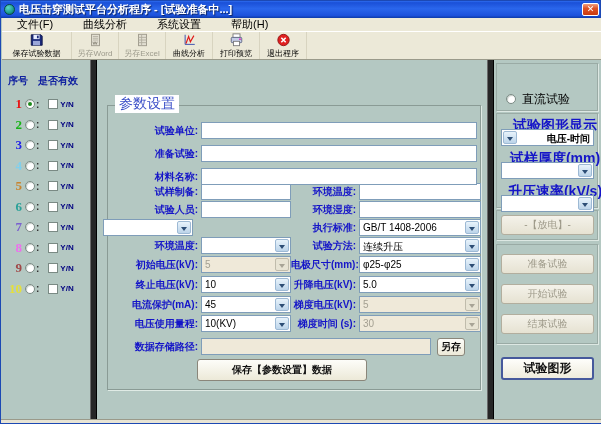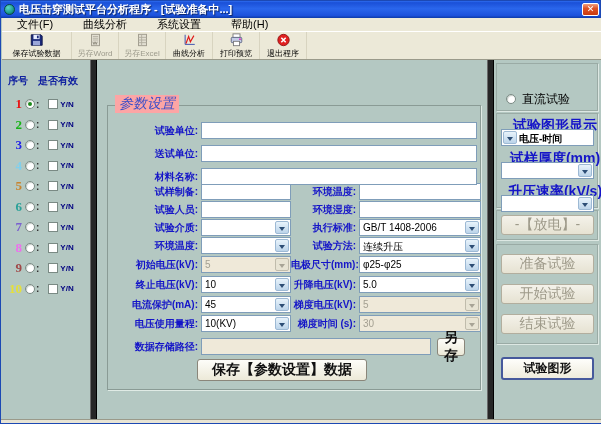--- a/index.html
+++ b/index.html
@@ -52,22 +52,22 @@
   .radio.checked::after { content:""; position:absolute; left:2px; top:2px; width:4px; height:4px;
     border-radius:50%; background:#1d8a1d; }
   .lcolon { font-size:10px; font-weight:bold; color:#333; margin-left:1px; }
   .checkbox { width:10px; height:10px; background:#fff; border:1px solid #7a8a84; margin-left:9px; flex:none; }
   .yn { font-size:8px; font-weight:bold; color:#000080; margin-left:2px; }
 
   
   .center-panel { position:absolute; left:95px; top:0; width:390px; height:100%; }
   .groupbox { position:absolute; left:10px; top:45px; width:374px; height:285px;
     border:1px solid #8a9b95; box-shadow:1px 1px 0 #e0ebe5; }
-  .group-caption { position:absolute; left:18px; top:35px; background:#fca5a5; padding:0 4px;
-    font-size:14px; color:#3c50c8; font-family:"Liberation Serif","DejaVu Serif",serif; font-style:italic; }
+  .group-caption { position:absolute; left:18px; top:35px; background:#ffffff; padding:0 4px;
+    font-size:14px; color:#3c50c8; font-family:"Liberation Serif","DejaVu Serif",serif; }
   .prow { position:absolute; left:6px; width:378px; height:17px; display:flex; align-items:center; }
   .plabel { font-size:10px; font-weight:bold; color:#1515c8; white-space:nowrap; }
   .lab1 { width:98px; text-align:right; padding-right:3px; flex:none; }
   .lab2 { flex:1; text-align:right; padding-right:3px; overflow:hidden; }
   .ptext { height:17px; border:1px solid #7f9db9; background:#fff; font-size:10px; padding:0 3px;
     font-family:inherit; color:#000; }
   .ptext.wide { width:276px; } .ptext.small { width:90px; } .ptext.rightcol { width:122px; flex:none; }
   .combo { position:relative; height:17px; background:#fff; border:1px solid #7f9db9; flex:none; }
   .combo.small { width:90px; } .combo.rightcol { width:122px; }
   .combo-text { position:absolute; left:3px; right:16px; top:2px; font-size:10px; color:#000; white-space:nowrap; overflow:hidden; }
@@ -75,37 +75,37 @@
     background:linear-gradient(180deg,#e8f3fb,#bcd4ea); border:1px solid #9db9d4; }
   .combo-btn::after { content:""; position:absolute; left:3px; top:5px; border-left:3px solid transparent;
     border-right:3px solid transparent; border-top:4px solid #2c4d75; }
   .combo.disabled { background:#efe9d9; }
   .combo.disabled .combo-text { color:#a4a092; }
   .combo.disabled .combo-btn { background:#e8e4d4; border-color:#c0bcac; }
   .combo.disabled .combo-btn::after { border-top-color:#a8a496; }
   .ptext.disabled { background:#efe9d9; color:#a4a092; }
   .btn { display:inline-flex; align-items:center; justify-content:center;
     background:linear-gradient(180deg,#fdfdf9,#ece9d8); border:1px solid #8a867a; border-radius:3px;
-    font-size:14px; color:#111; font-family:inherit; }
+    font-size:10px; color:#111; font-family:inherit; }
   .saveas-btn { width:28px; height:18px; margin-left:6px; font-weight:bold; }
   .saveparams-btn { position:absolute; left:100px; top:299px; width:170px; height:22px; font-weight:bold; }
 
   
   .right-panel { position:absolute; left:492px; top:0; width:107px; height:100%; }
   .rframe { position:absolute; left:2px; width:102px; border:1px solid #9aaba5;
     box-shadow:1px 1px 0 #dde8e3; }
   .rradio { position:absolute; left:12px; height:16px; display:flex; align-items:center; }
   .rradio .radio { margin-left:0; }
   .rradio-label { font-size:12px; color:#000; margin-left:6px; white-space:nowrap;
     font-family:"Liberation Serif","DejaVu Serif",serif; }
   .rlabel { position:absolute; left:0; width:122px; text-align:center; font-size:14px;
     font-weight:bold; color:#1515c8; white-space:nowrap; }
   .rcombo { position:absolute; left:7px; width:93px; }
   .combo.rev .combo-btn { left:1px; right:auto; }
-  .combo.rev .combo-text { left:17px; right:3px; font-weight:bold; }
+  .combo.rev .combo-text { left:17px; right:3px; text-align:right; font-weight:bold; }
   .rbtn { position:absolute; left:7px; width:93px; height:20px; }
   .rbtn.disabled { color:#9e9a8a; background:linear-gradient(180deg,#f4f2ea,#e6e2d2); border-color:#b2ae9e; }
   .graph-btn { height:23px; font-weight:bold; font-size:12px; border:2px solid #46599c;
     background:linear-gradient(180deg,#fefefb,#eeebdc); }
 </style>
 </head>
 <body>
 
 <div class="window">
 
@@ -257,42 +257,41 @@
 
     <div class="center-panel">
       <div class="groupbox"></div>
       <span class="group-caption">参数设置</span>
 
       <div class="prow" style="top:62px">
         <span class="plabel lab1">试验单位:</span>
         <input class="ptext wide" value="" style="">
       </div>
       <div class="prow" style="top:85px">
-        <span class="plabel lab1">送试单位:</span>
+        <span class="plabel lab1">准备试验:</span>
         <input class="ptext wide" value="" style="">
       </div>
       <div class="prow" style="top:123px">
         <span class="plabel lab1">试样制备:</span>
         <input class="ptext small" value="" style="">
         <span class="plabel lab2">环境温度:</span>
         <input class="ptext rightcol" value="" style="">
       </div>
 
       <div class="prow" style="top:108px">
         <span class="plabel lab1">材料名称:</span>
         <input class="ptext wide" value="" style="">
       </div>
       <div class="prow" style="top:141px">
         <span class="plabel lab1">试验人员:</span>
         <input class="ptext small" value="" style="">
         <span class="plabel lab2">环境湿度:</span>
         <input class="ptext rightcol" value="" style="">
       </div>
       <div class="prow" style="top:159px">
-        <span class="plabel lab1">试验介质:</span>
         <div class="combo small">
           <span class="combo-text"></span>
           <span class="combo-btn"></span>
         </div>
         <span class="plabel lab2">执行标准:</span>
         <div class="combo rightcol">
           <span class="combo-text">GB/T 1408-2006</span>
           <span class="combo-btn"></span>
         </div>
       </div>

